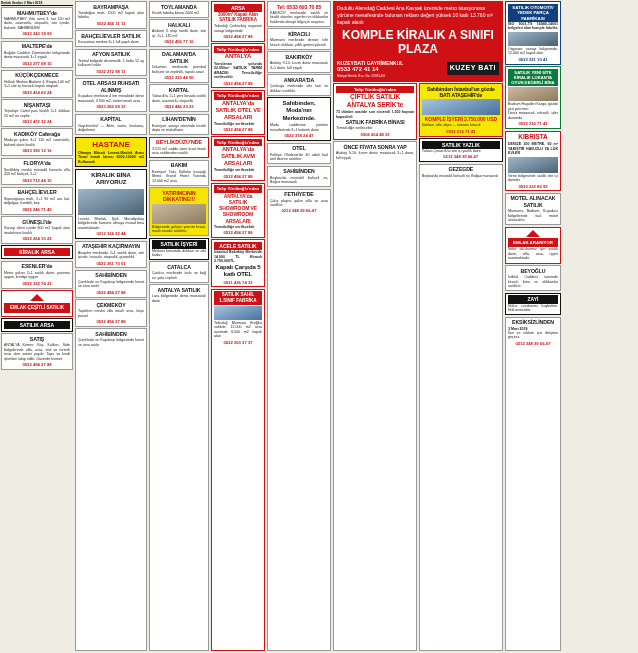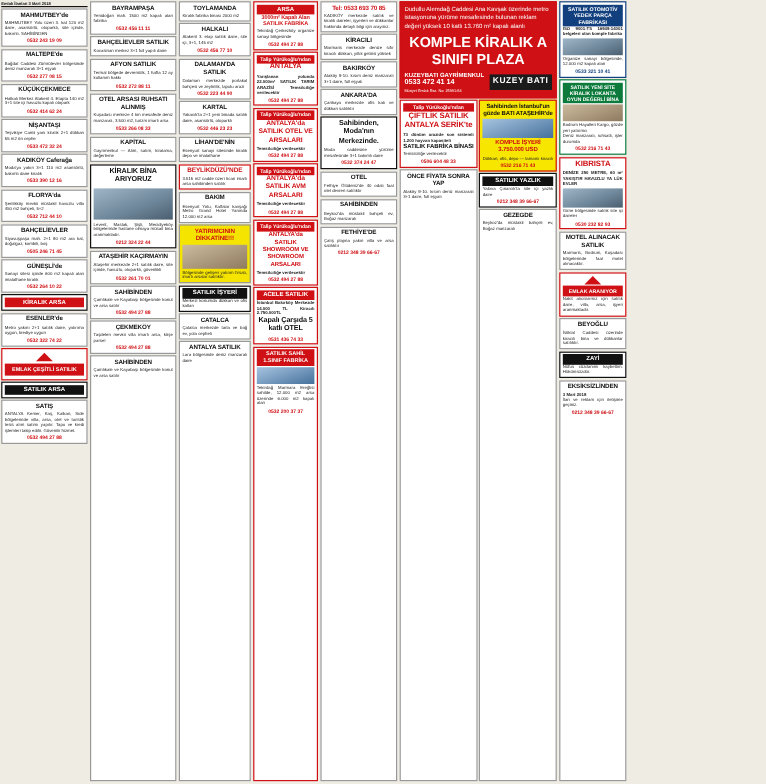--- a/index.html
+++ b/index.html
@@ -151,20 +151,24 @@
     <div class="ad">
       <div class="hd">OTEL ARSASI RUHSATI ALINMIŞ</div>
       <div class="bd">Kuşadası merkeze 4 km mesafede deniz manzaralı, 3.500 m2, turizm imarlı arsa</div>
       <div class="ph red">0533 266 08 33</div>
     </div>
     <div class="ad">
       <div class="hd">KAPİTAL</div>
       <div class="bd">Gayrimenkul — Alım, satım, kiralama, değerleme</div>
     </div>
 
+    <div class="ad box-y" style="padding:2px;">
+      <div class="hd red" style="font-size:8px;">HASTANE</div>
+      <div class="bd ctr b">Olmaya Müsait Levent-Maslak Arası Ticari İmarlı binası 6000-12000 m2 Kullanımlı</div>
+    </div>
     <div class="ad" style="border:1px solid #111;padding:2px;">
       <div class="hd" style="font-size:6px;">KİRALIK BİNA ARIYORUZ</div>
       <div class="photo" style="height:26px;margin:2px 0;"></div>
       <div class="bd">Levent, Maslak, Şişli, Mecidiyeköy bölgelerinde hastane olmaya müsait bina aranmaktadır.</div>
       <div class="ph red">0212 324 22 44</div>
     </div>
 
     <div class="ad">
       <div class="hd">ATAŞEHİR KAÇIRMAYIN</div>
       <div class="bd">Ataşehir merkezde 2+1 satılık daire, site içinde, havuzlu, otoparklı, güvenlikli</div>
@@ -318,21 +322,21 @@
       <div class="hd">SAHİBİNDEN</div>
       <div class="bd">Beykoz'da müstakil bahçeli ev, Boğaz manzaralı</div>
     </div>
     <div class="ad" style="flex:1;">
       <div class="hd">FETHİYE'DE</div>
       <div class="bd">Çalış plajına yakın villa ve arsa satılıktır</div>
       <div class="ph red">0212 348 39 66-67</div>
     </div>
   </div>
 
-  <div class="col col-wrap" style="width:133px;padding:1px;">
+  <div class="col col-wrap" style="width:172px;padding:1px;">
 
     <div class="ad" style="border:1px solid #cf1014;background:#cf1014;color:#fff;padding:3px;">
       <div style="font-size:5px;line-height:1.35;">Dudullu Alemdağ Caddesi Ana Kavşak üzerinde metro istasyonuna yürüme mesafesinde bulunan reklam değeri yüksek 10 katlı 13.760 m² kapalı alanlı</div>
       <div style="font-size:12px;font-weight:bold;text-align:center;margin:4px 0 2px;line-height:1.15;">KOMPLE KİRALIK A SINIFI PLAZA</div>
       <div style="display:flex;align-items:center;justify-content:space-between;gap:3px;margin-top:3px;">
         <div style="flex:1;">
           <div style="font-size:5px;font-weight:bold;">KUZEYBATI GAYRİMENKUL</div>
           <div style="font-size:6px;font-weight:bold;">0533 472 41 14</div>
           <div style="font-size:3.2px;">Müriyet Emlak Rsz. No: 25991-84</div>
         </div>

